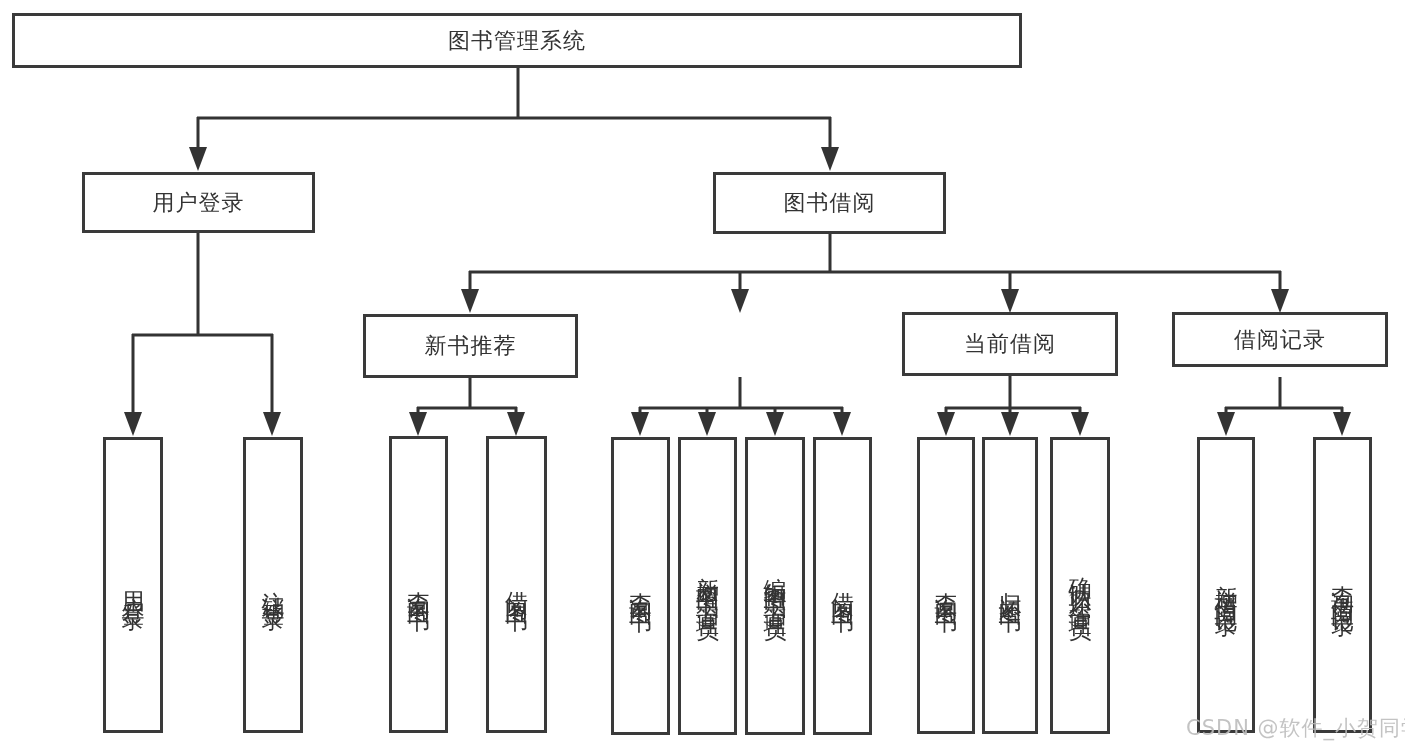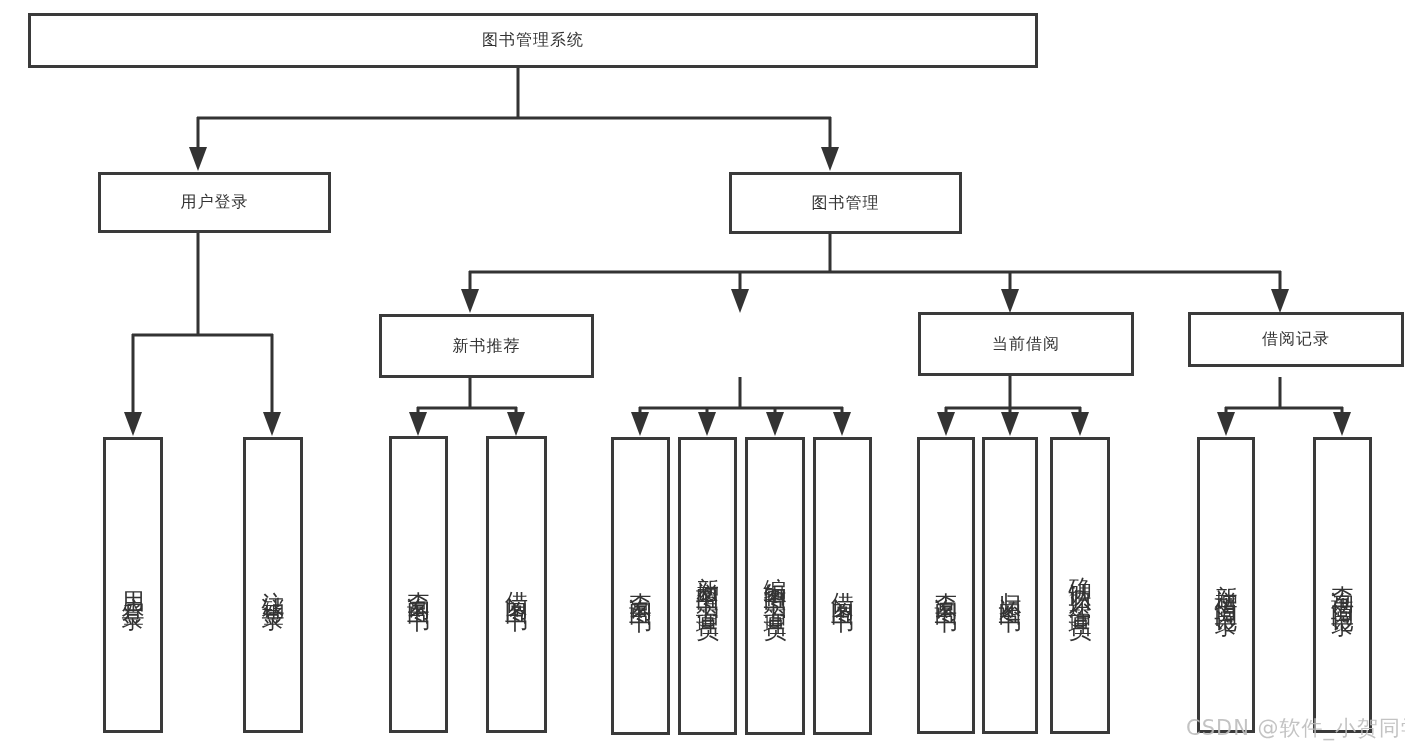--- a/index.html
+++ b/index.html
@@ -14,21 +14,21 @@
   .node{
     position:absolute;
     box-sizing:border-box;
     background:#ffffff;
     border:3px solid #3a3a3a;
     color:#333333;
     display:flex;align-items:center;justify-content:center;
     z-index:2;
     letter-spacing:1px;
   }
-  .h-node{font-size:16px;margin-left:16px;}
+  .h-node{font-size:22px;}
   .leaf{font-size:23px;}
   .leaf .vtext{
     writing-mode:vertical-rl;
     text-orientation:mixed;
     letter-spacing:6px;
     line-height:1;
     white-space:nowrap;
   }
   .watermark{
     position:absolute;
@@ -85,21 +85,21 @@
       <polygon points="1001,412 1019,412 1010,436"></polygon>
       <polygon points="1071,412 1089,412 1080,436"></polygon>
       <polygon points="1217,412 1235,412 1226,436"></polygon>
       <polygon points="1333,412 1351,412 1342,436"></polygon>
     </g>
   </svg>
 
   <div class="node h-node" style="left:12px;top:13px;width:1010px;height:55px;">图书管理系统</div>
 
   <div class="node h-node" style="left:82px;top:172px;width:233px;height:61px;">用户登录</div>
-  <div class="node h-node" style="left:713px;top:172px;width:233px;height:62px;">图书管理</div>
+  <div class="node h-node" style="left:713px;top:172px;width:233px;height:62px;">图书借阅</div>
 
   <div class="node h-node" style="left:363px;top:314px;width:215px;height:64px;">新书推荐</div>
   <div class="node h-node" style="left:902px;top:312px;width:216px;height:64px;font-family:Liberation Mono, monospace;">当前借阅</div>
   <div class="node h-node" style="left:1172px;top:312px;width:216px;height:55px;">借阅记录</div>
 
   <div class="node leaf" style="left:103px;top:437px;width:60px;height:296px;">
     <span class="vtext">用户登录</span>
   </div>
   <div class="node leaf" style="left:243px;top:437px;width:60px;height:296px;">
     <span class="vtext">注销登录</span>

